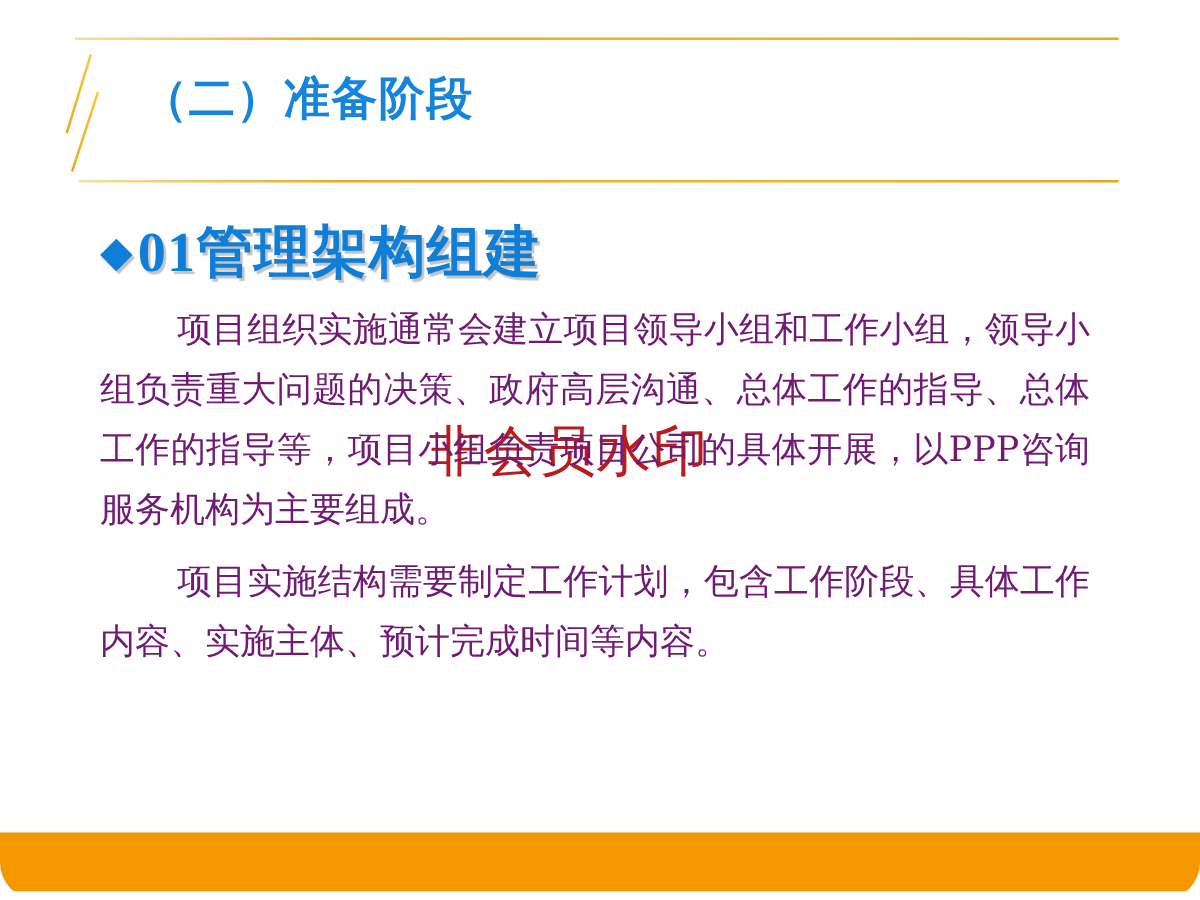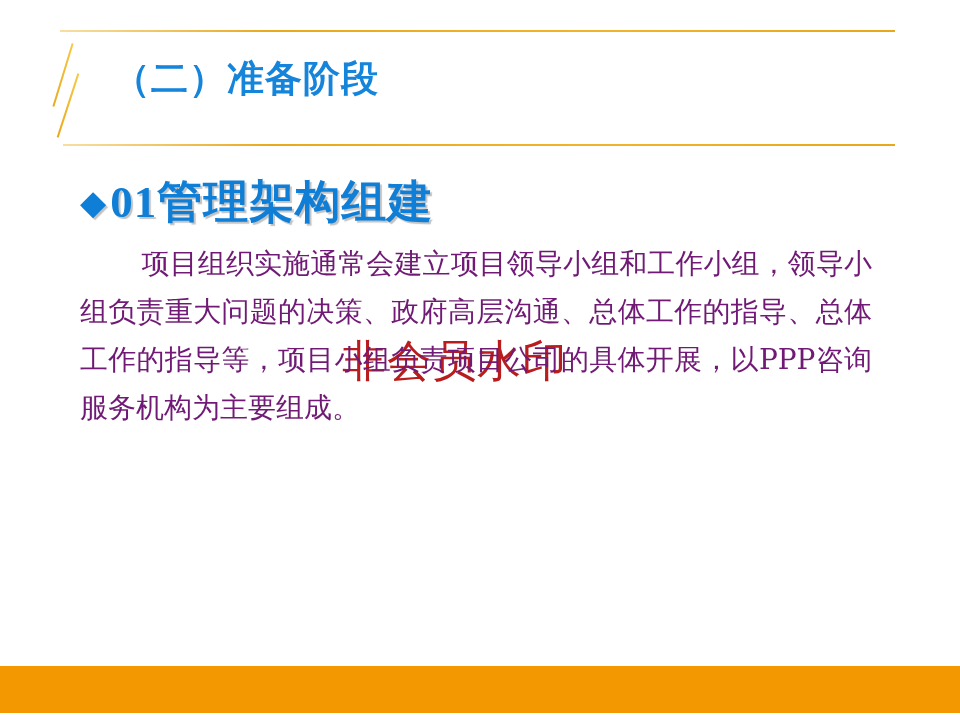--- a/index.html
+++ b/index.html
@@ -7,20 +7,21 @@
     padding: 0;
     background: #ffffff;
   }
   .slide {
     position: relative;
     width: 960px;
     height: 720px;
     background: #ffffff;
     overflow: hidden;
     font-family: "DejaVu Serif", serif;
+    border-radius: 30px;
   }
 
   
   .gold-line {
     position: absolute;
     height: 2px;
     background: linear-gradient(to right, #f7dfa2, #e9a91e 25%, #f0b42c 65%, #e8a71c);
   }
   .top-line    { left: 60px; width: 835px; top: 30px; }
   .title-underline { left: 63px; width: 832px; top: 144px; }
@@ -131,17 +132,18 @@
 
   <div class="section-heading">
     <span class="diamond">◆</span>
     <span class="heading-text">01管理架构组建</span>
   </div>
 
   <div class="watermark">非会员水印</div>
 
   <div class="body-text">
     <p>项目组织实施通常会建立项目领导小组和工作小组，领导小组负责重大问题的决策、政府高层沟通、总体工作的指导、总体工作的指导等，项目小组负责项目公司的具体开展，以PPP咨询服务机构为主要组成。</p>
+    <p>项目实施结构需要制定工作计划，包含工作阶段、具体工作内容、实施主体、预计完成时间等内容。</p>
   </div>
 
   <div class="footer-bar"></div>
 
 </div>
 
 </body></html>

